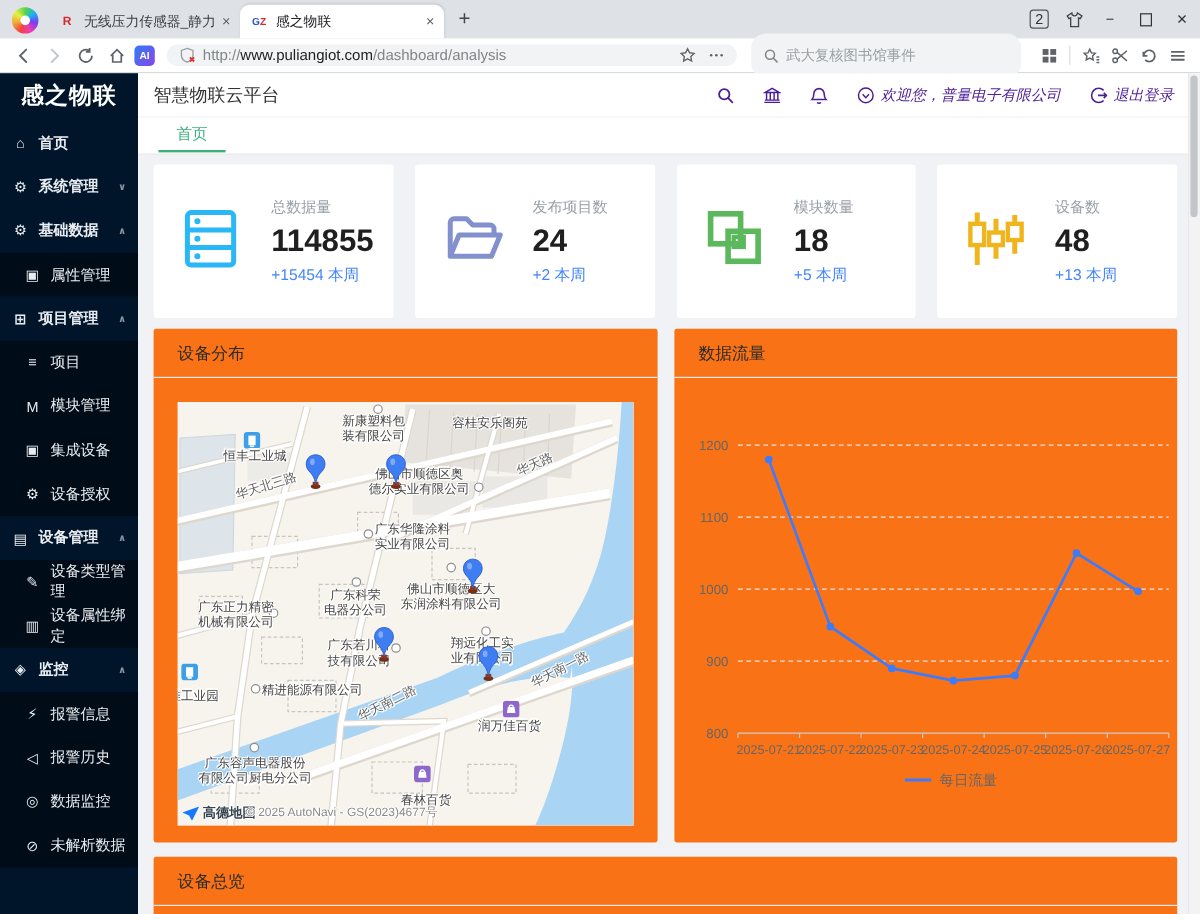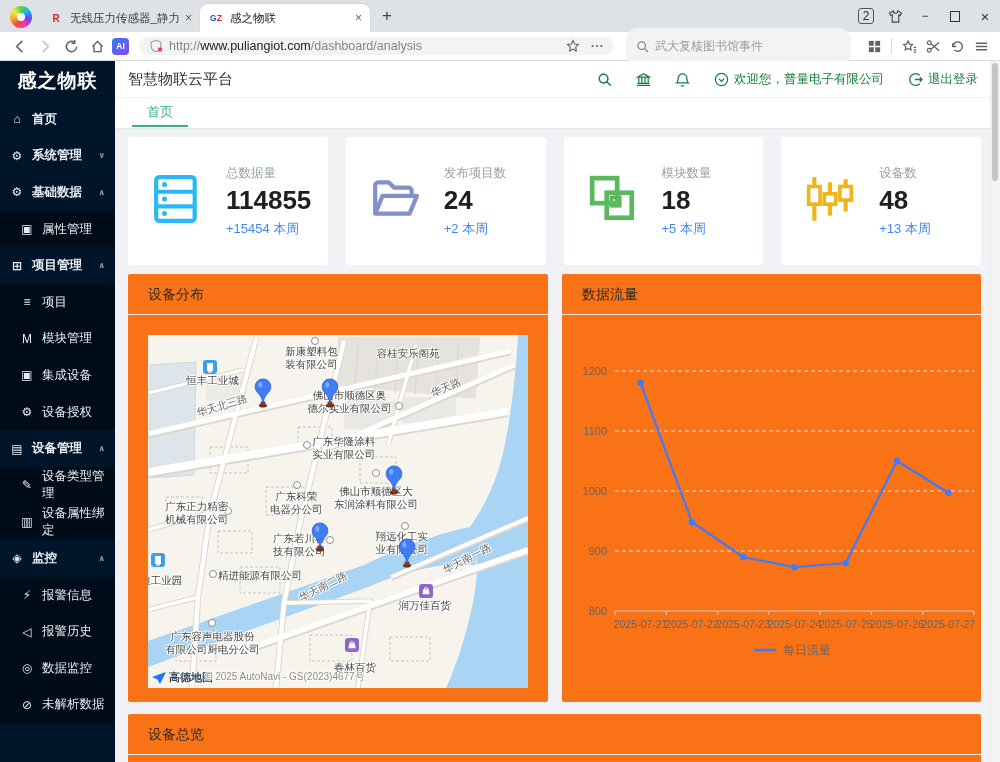--- a/index.html
+++ b/index.html
@@ -47,21 +47,21 @@
   .sidebar{width:115px;flex:none;background:#001529;color:#e8ecf1;}
   .slogo{height:40px;line-height:40px;text-align:center;color:#fff;font-size:19px;font-weight:bold;letter-spacing:1px;}
   .mi{height:36.6px;display:flex;align-items:center;font-size:12.5px;position:relative;cursor:pointer;}
   .mi.top{padding-left:9px;font-weight:bold;background:#001529;}
   .mi.sub{padding-left:19px;font-weight:normal;background:#000c17;}
   .mi .ic{width:16px;text-align:center;margin-right:7px;font-size:12px;flex:none;}
   .mi .arr{position:absolute;right:10px;font-size:8px;color:rgba(255,255,255,.55);}
   .main{flex:1;position:relative;background:#f0f2f5;overflow:hidden;}
   .appheader{height:36px;background:#fff;display:flex;align-items:center;padding:0 22px 0 13px;border-bottom:1px solid #f2f2f2;}
   .appheader .t{font-size:15px;color:#333;}
-  .hright{margin-left:auto;display:flex;align-items:center;gap:24px;font-size:12.5px;color:#15803d;}
+  .hright{margin-left:auto;display:flex;align-items:center;gap:24px;font-size:12.5px;color:#4c1d95;font-style:italic;}
   .hic{display:flex;align-items:center;gap:5px;}
   .hic svg{width:15px;height:15px;}
   .pagetabs{height:30px;background:#fff;border-bottom:1px solid #e6e6e6;padding-left:17px;}
   .ptab{display:inline-block;min-width:32px;text-align:center;padding:0 12px;line-height:27px;font-size:13px;
     color:var(--green);border-bottom:2px solid var(--green);}
   :root{--green:#3eaf7c;--blue:#3e7bfa;}
   .content{padding:8px 19px 0 13px;height:635px;box-sizing:border-box;}
   .cards{display:grid;grid-template-columns:repeat(4,1fr);gap:18px;height:128px;}
   .card{background:#fff;border-radius:3px;display:flex;align-items:center;padding-left:24px;gap:24px;}
   .card svg{width:50px;height:50px;flex:none;}

